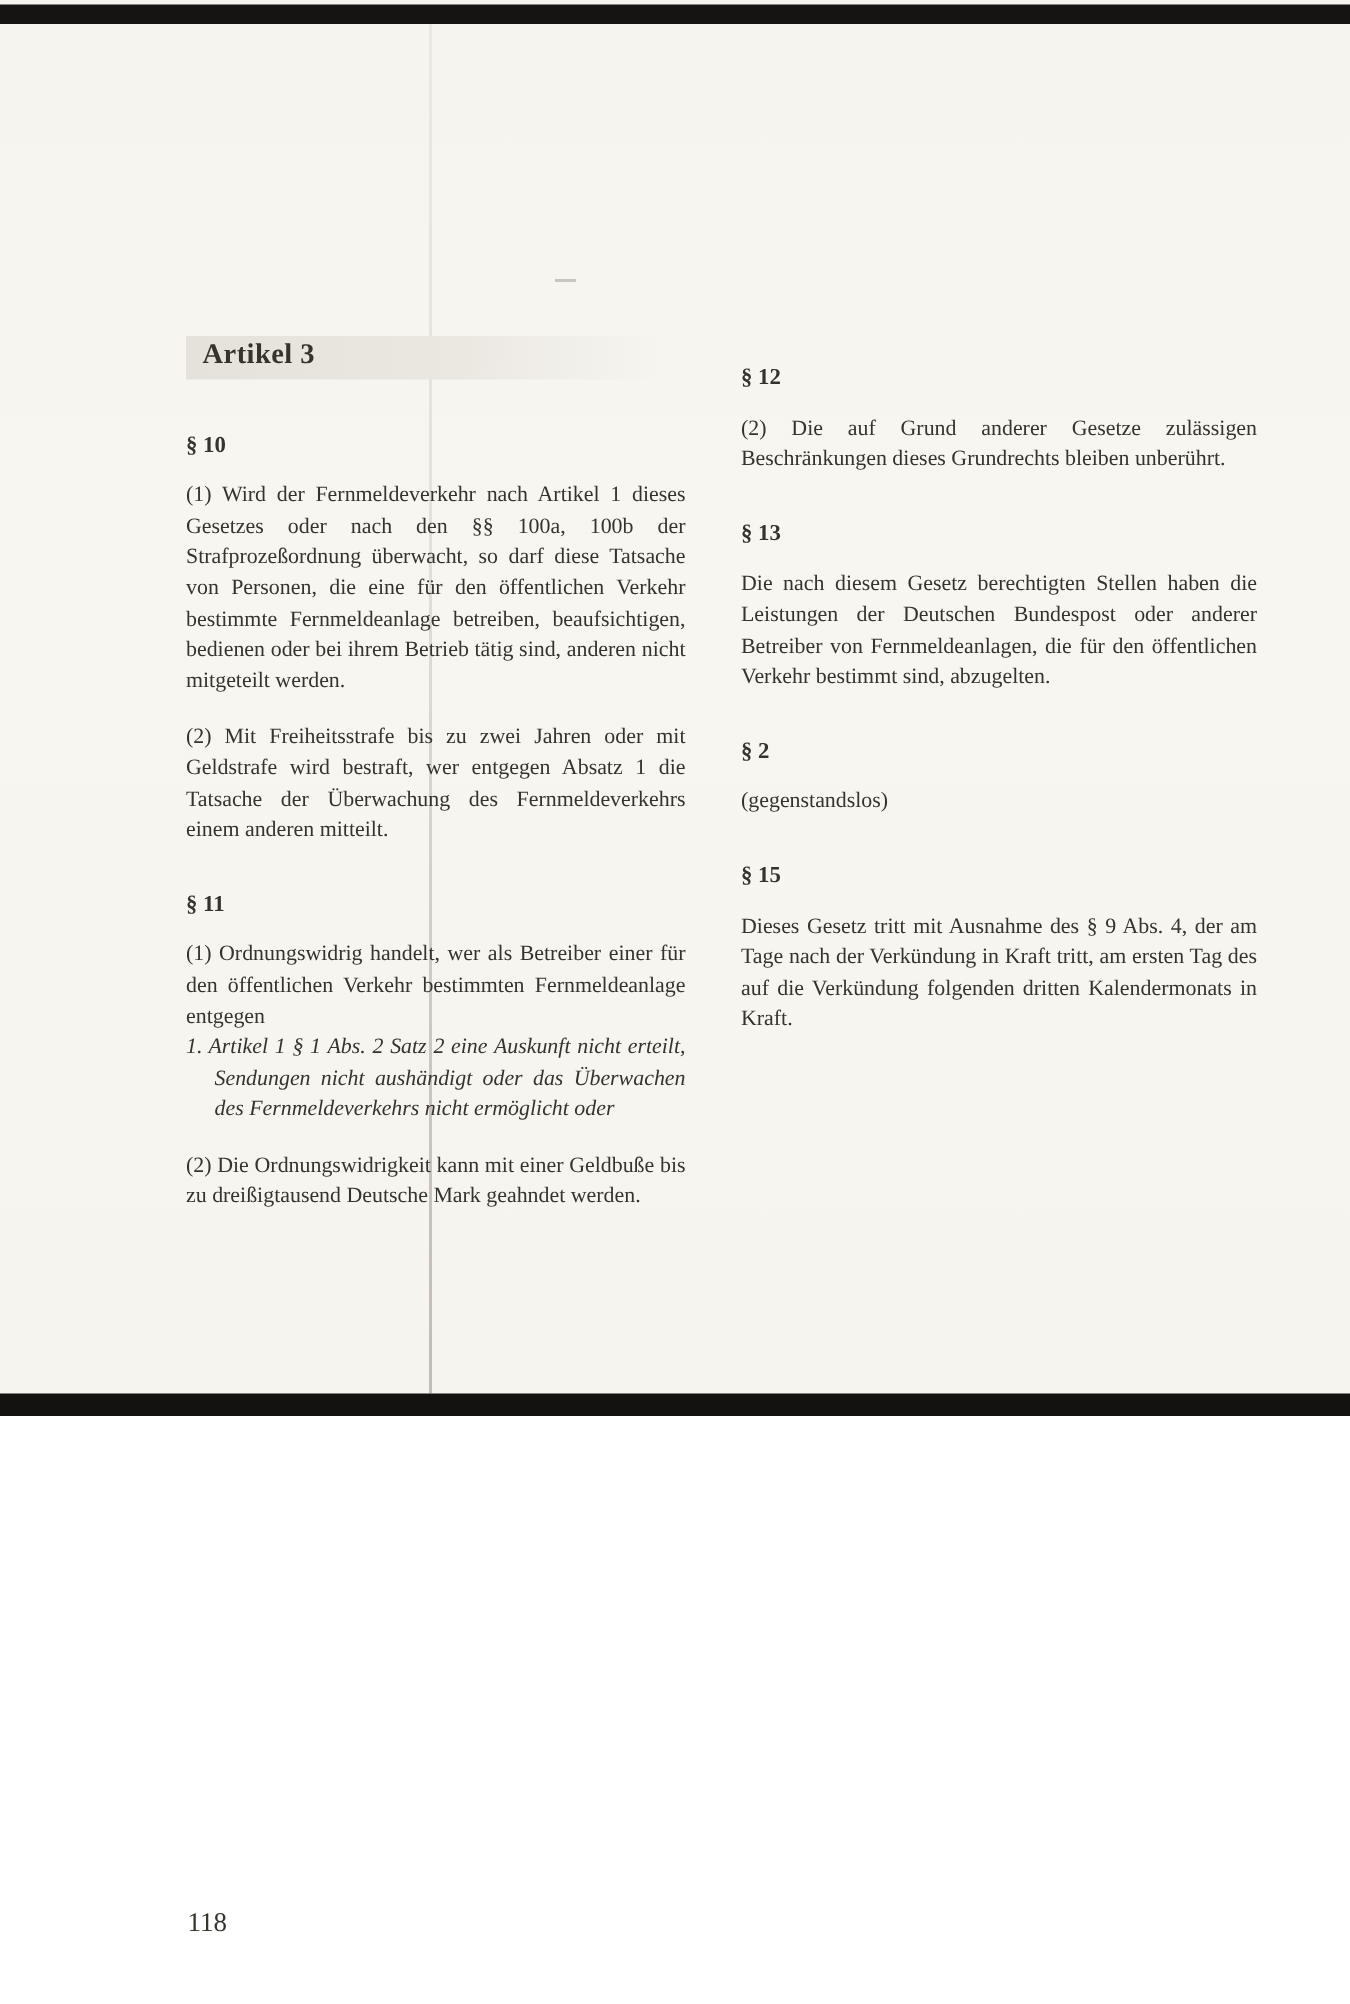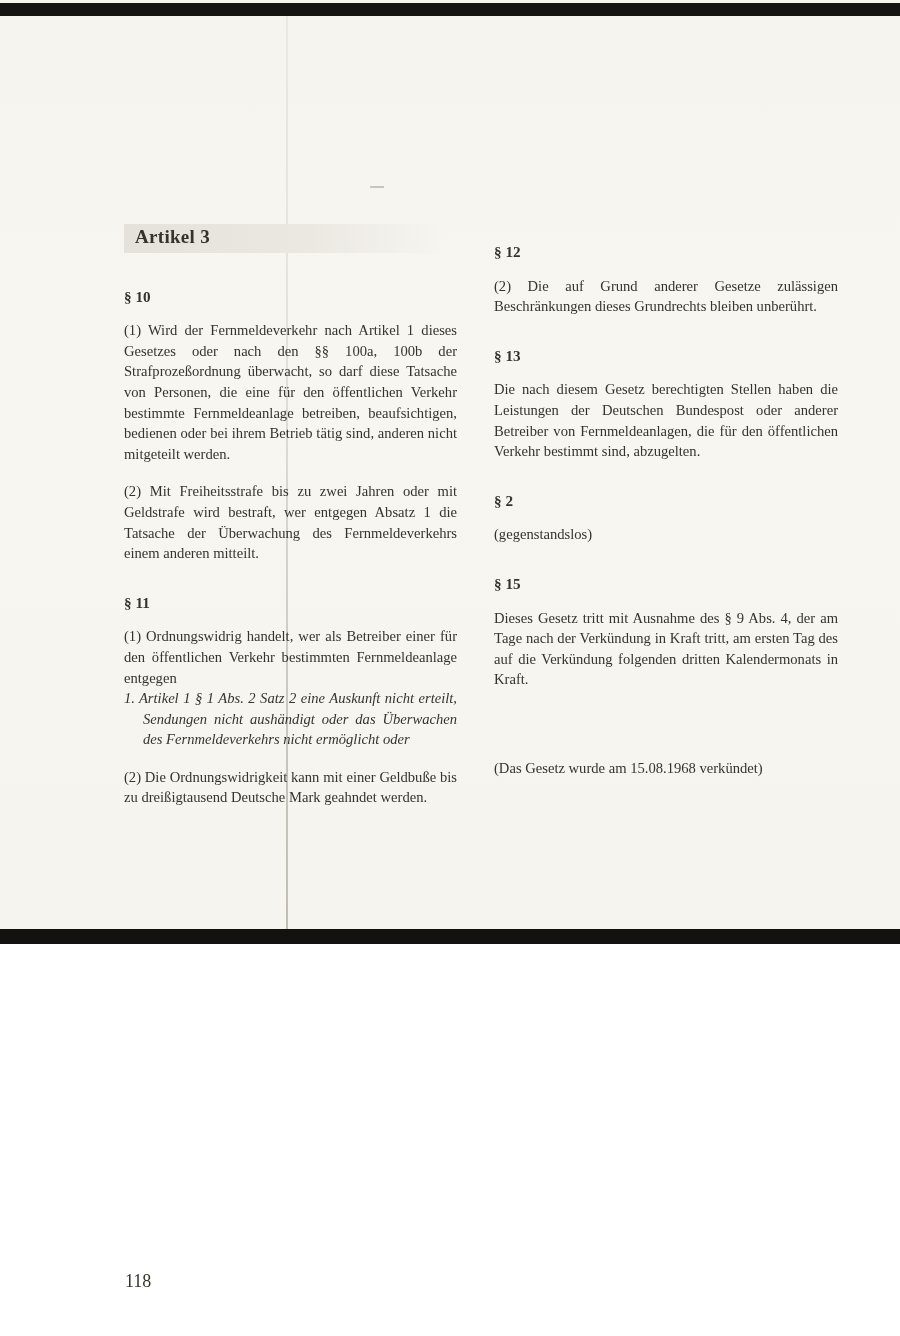--- a/index.html
+++ b/index.html
@@ -109,21 +109,20 @@
 
     <div class="sec-title">§ 13</div>
     <p class="para">Die nach diesem Gesetz berechtigten Stellen haben die Leistungen der Deutschen Bundespost oder anderer Betreiber von Fernmeldeanlagen, die für den öffentlichen Verkehr bestimmt sind, abzugelten.</p>
 
     <div class="sec-title">§ 2</div>
     <p class="para">(gegenstandslos)</p>
 
     <div class="sec-title">§ 15</div>
     <p class="para">Dieses Gesetz tritt mit Ausnahme des § 9 Abs. 4, der am Tage nach der Verkündung in Kraft tritt, am ersten Tag des auf die Verkündung folgenden dritten Kalendermonats in Kraft.</p>
 
-    <p class="para closing-note">(Das Gesetz wurde am 15.08.1968 verkündet)</p>
 
   </div>
 
   <div class="page-number">118</div>
 
   <div class="scan-bar-bottom"></div>
 
 </div>
 
 </body></html>

